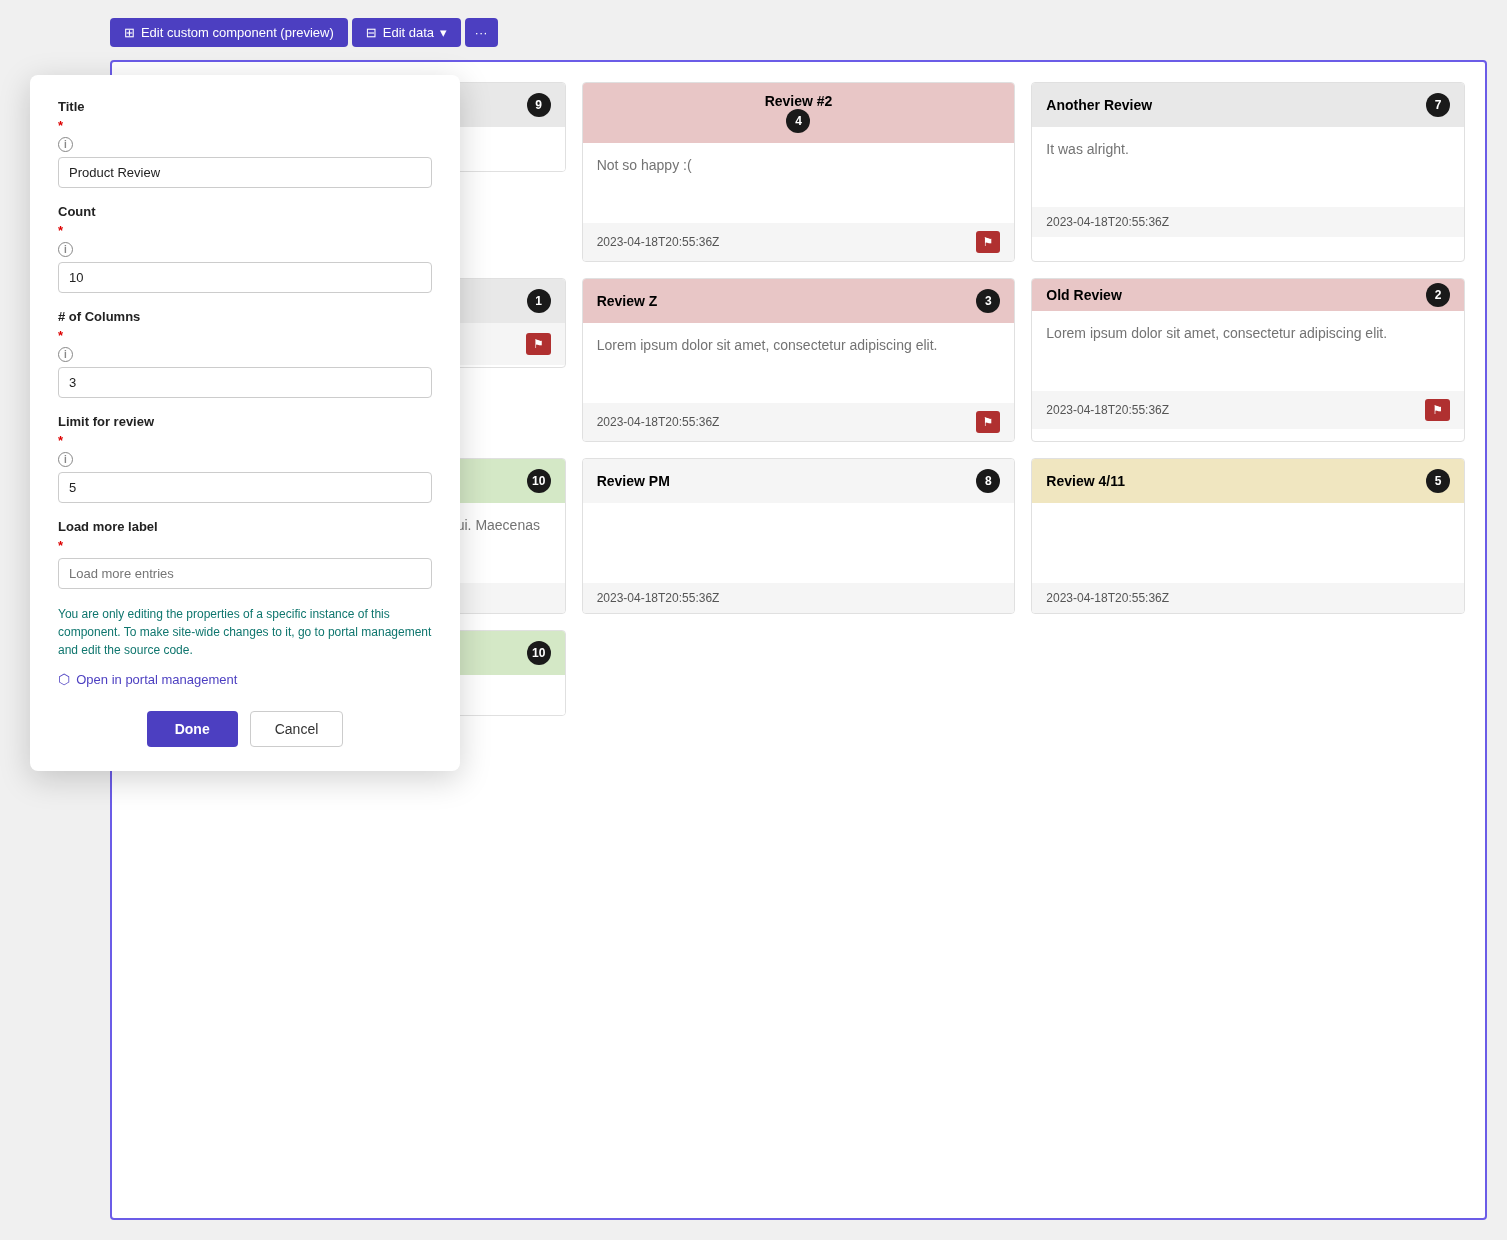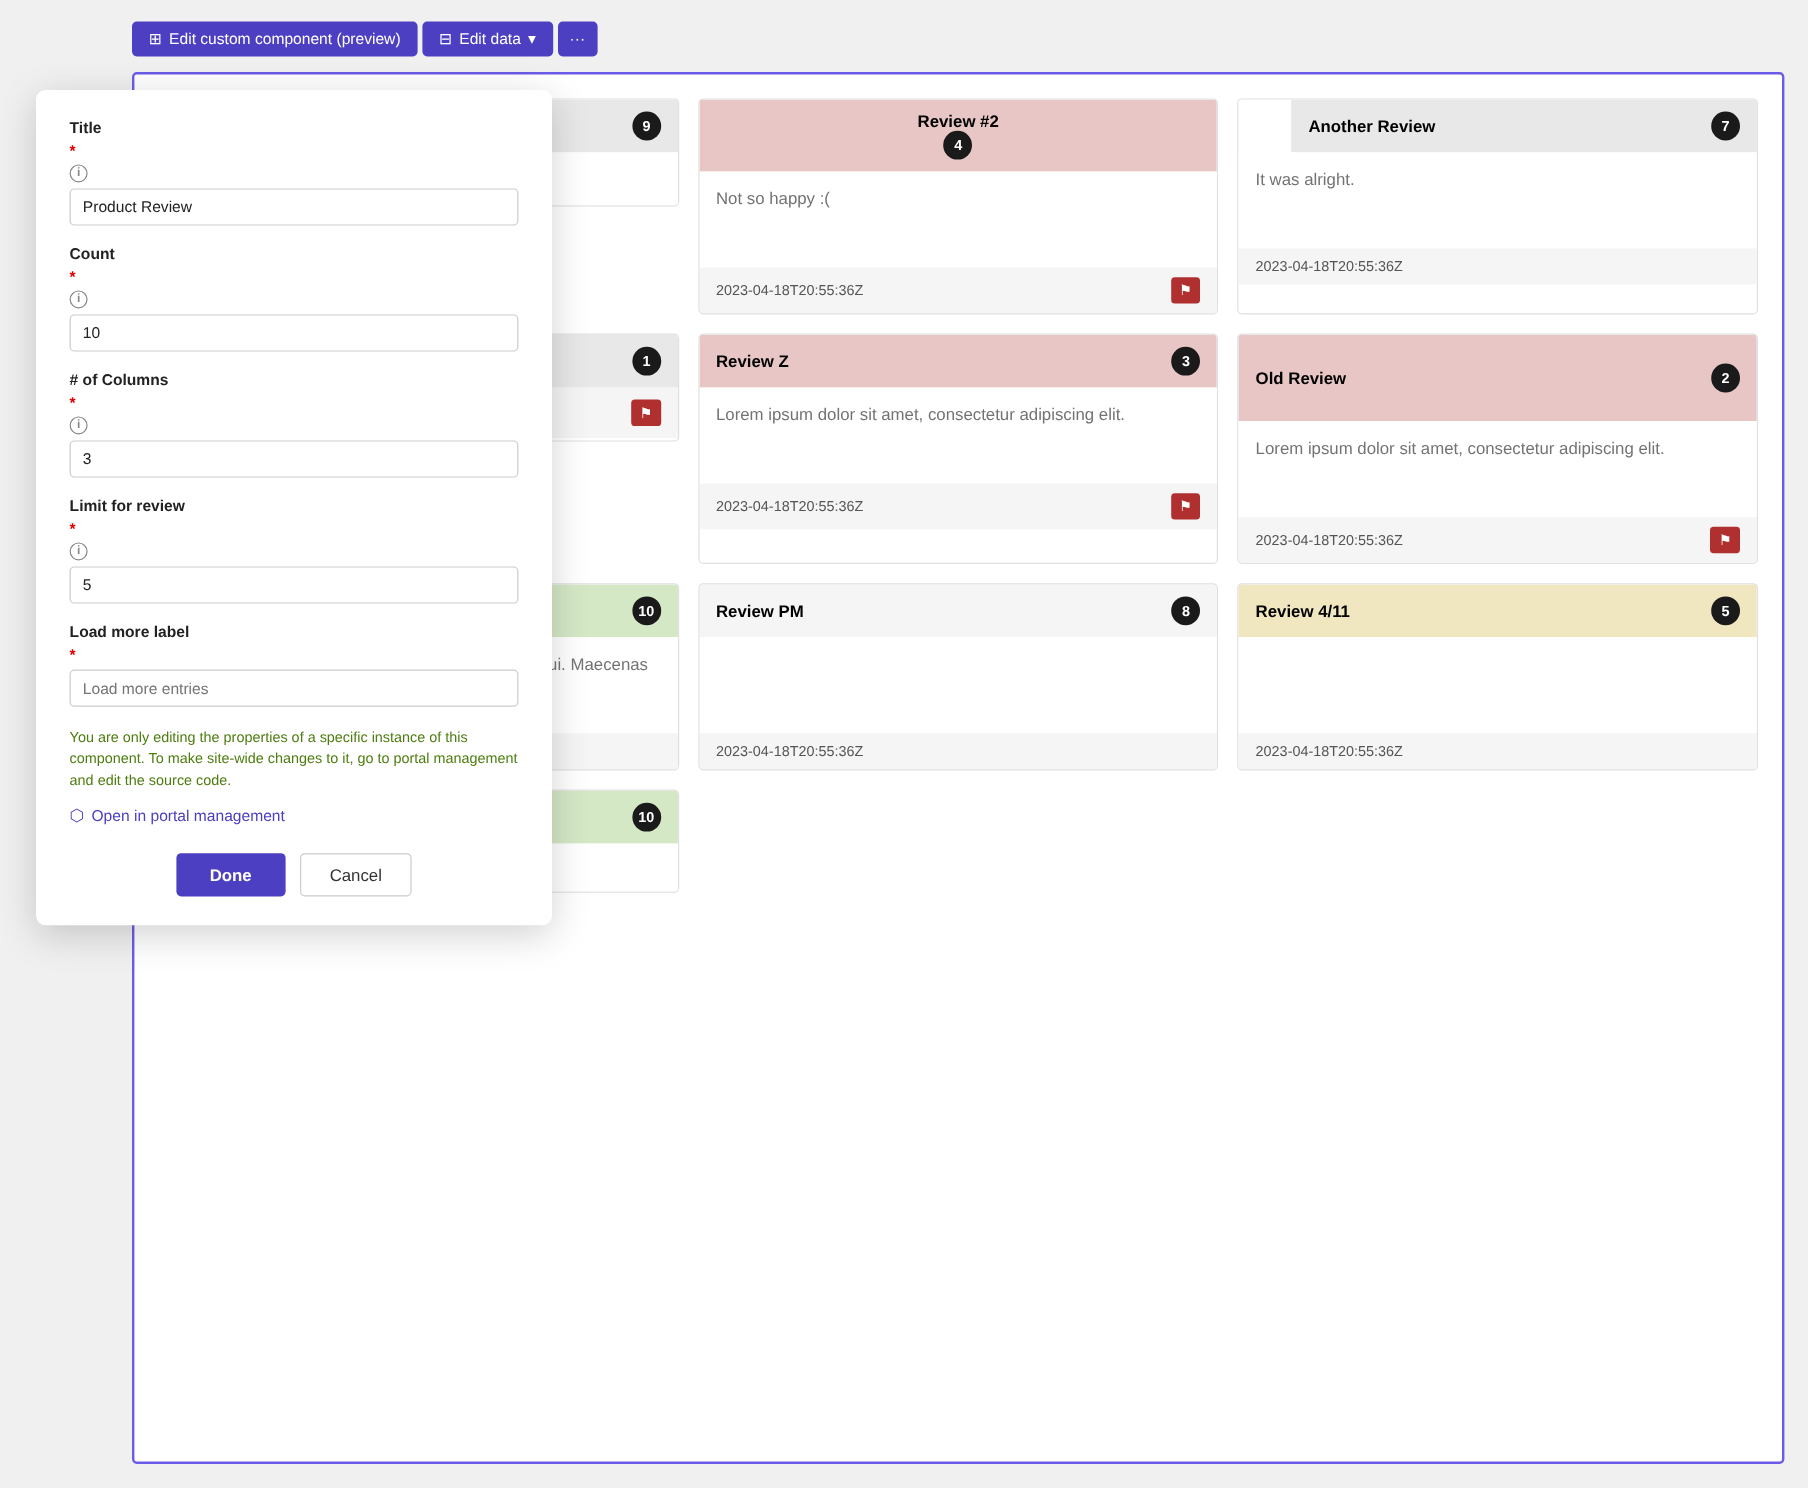--- a/index.html
+++ b/index.html
@@ -109,21 +109,21 @@
       border: none;
       border-radius: 3px;
       padding: 4px 7px;
       cursor: pointer;
       color: #fff;
       font-size: 12px;
     }
 
     
     .card-pink .card-header { background: #e8c6c6; flex-direction: column; }
-    .card-gray .card-header { background: #e8e8e8; margin-left: 44px; }
+    .card-gray .card-header { background: #e8e8e8; }
 
     
     .modal-overlay {
       position: absolute;
       top: 75px;
       left: 30px;
       width: 430px;
       background: #fff;
       border-radius: 8px;
       box-shadow: 0 8px 32px rgba(0,0,0,0.18);
@@ -185,21 +185,21 @@
       padding: 7px 10px;
       border: 1px solid #ccc;
       border-radius: 4px;
       font-size: 13px;
       color: #222;
       outline: none;
     }
 
     .modal-note {
       font-size: 12px;
-      color: #4d7c0f;
+      color: #0f766e;
       margin-bottom: 12px;
       line-height: 1.5;
     }
 
     .portal-link {
       display: flex;
       align-items: center;
       gap: 6px;
       color: #4c3fc1;
       font-size: 13px;
@@ -311,21 +311,21 @@
         <span class="badge" style="background:#1a1a1a; color:#fff; border-radius:50%; width:24px; height:24px; display:flex; align-items:center; justify-content:center; font-size:12px; font-weight:700;">3</span>
       </div>
       <div class="card-body">Lorem ipsum dolor sit amet, consectetur adipiscing elit.</div>
       <div class="card-footer">
         <span>2023-04-18T20:55:36Z</span>
         <button class="flag-btn">⚑</button>
       </div>
     </div>
 
     <div class="review-card">
-      <div class="card-header" style="background:#e8c6c6; display:flex; justify-content:space-between; align-items:center; padding:24px 14px;">
+      <div class="card-header" style="background:#e8c6c6; display:flex; justify-content:space-between; align-items:center; padding:4px 14px;">
         <span style="font-size:14px; font-weight:600;">Old Review</span>
         <span class="badge" style="background:#1a1a1a; color:#fff; border-radius:50%; width:24px; height:24px; display:flex; align-items:center; justify-content:center; font-size:12px; font-weight:700;">2</span>
       </div>
       <div class="card-body">Lorem ipsum dolor sit amet, consectetur adipiscing elit.</div>
       <div class="card-footer">
         <span>2023-04-18T20:55:36Z</span>
         <button class="flag-btn">⚑</button>
       </div>
     </div>
   </div>

